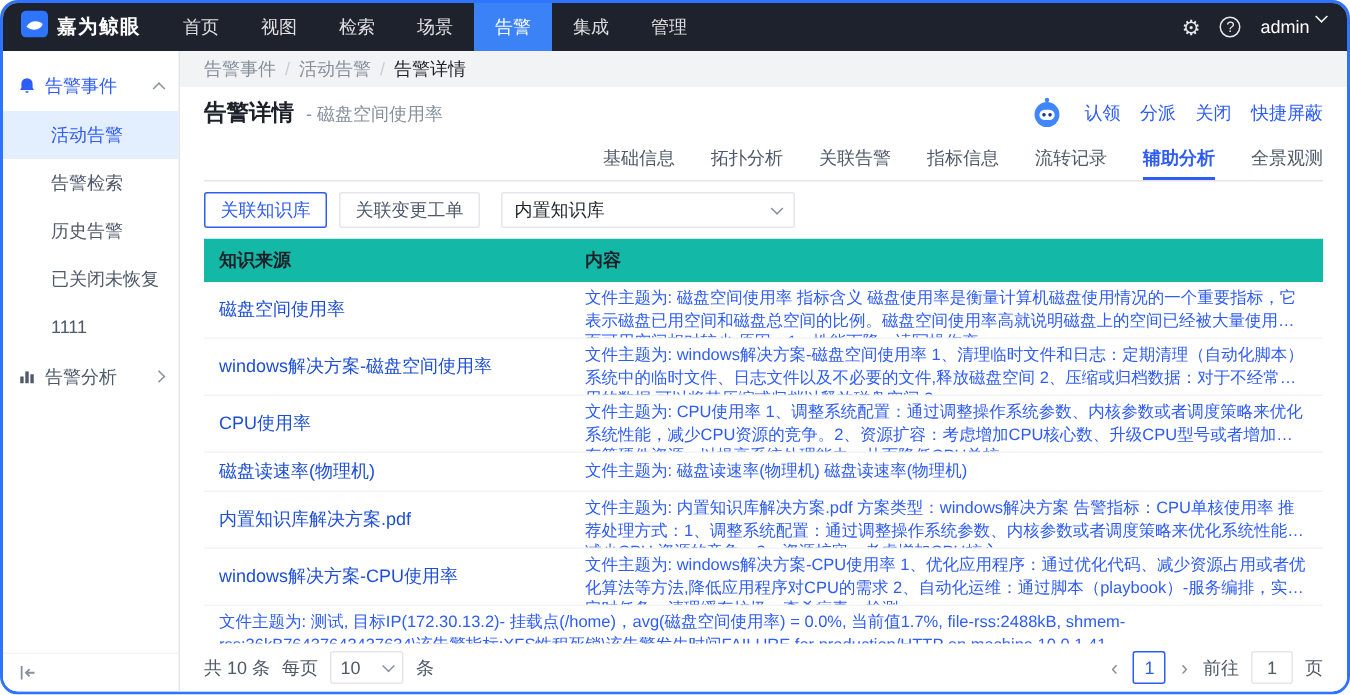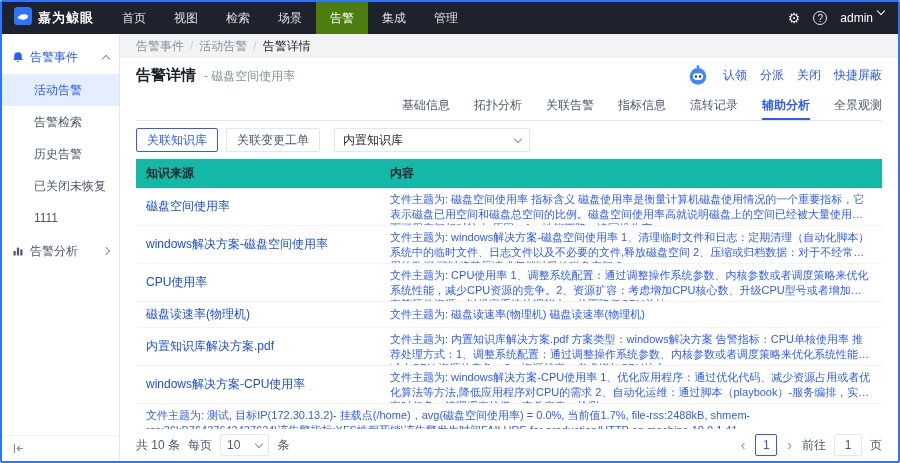--- a/index.html
+++ b/index.html
@@ -1,26 +1,26 @@
 <!DOCTYPE html>
 <html><head>
 <meta charset="utf-8">
 <style>
   * { box-sizing: border-box; margin: 0; padding: 0; }
   html,body { background:#fff; font-family:"Liberation Sans", sans-serif; }
-  .window { width:900px; height:463px; border:2px solid #2e74ff; border-radius:2px; overflow:hidden;
+  .window { width:900px; height:463px; border:2px solid #2e74ff; border-radius:12px; overflow:hidden;
             display:flex; flex-direction:column; background:#fff; }
 
   
   .navbar { height:32px; flex:none; background:#1e222d; display:flex; align-items:center; color:#fff; }
   .logo { display:flex; align-items:center; gap:6px; padding:0 14px 0 12px; flex:none; }
   .logo-text { font-size:13px; font-weight:bold; letter-spacing:1px; }
   .nav-items { display:flex; align-items:stretch; height:100%; flex:1; }
   .nav-item { display:flex; align-items:center; padding:0 14px; font-size:12px; color:rgba(255,255,255,.85); cursor:pointer; }
-  .nav-item.active { background:#4d7c0f; color:#fff; }
+  .nav-item.active { background:#3b82f6; color:#fff; }
   .nav-right { display:flex; align-items:center; gap:13px; padding:0 14px; flex:none; font-size:12px; }
   .gear-ic { font-size:14px; line-height:1; color:#e5e6eb; cursor:pointer; }
   .help-ic { width:14px; height:14px; border:1px solid #e5e6eb; border-radius:50%; font-size:10px;
              display:flex; align-items:center; justify-content:center; color:#e5e6eb; cursor:pointer; }
   .user-menu { display:flex; align-items:flex-start; gap:5px; cursor:pointer; color:#fff; }
 
   .chev { width:6px; height:6px; border-right:1.5px solid currentColor; border-bottom:1.5px solid currentColor;
           display:inline-block; flex:none; }
   .chev.down { transform:rotate(45deg); margin-top:-3px; }
   .chev.up { transform:rotate(-135deg); margin-top:3px; }

